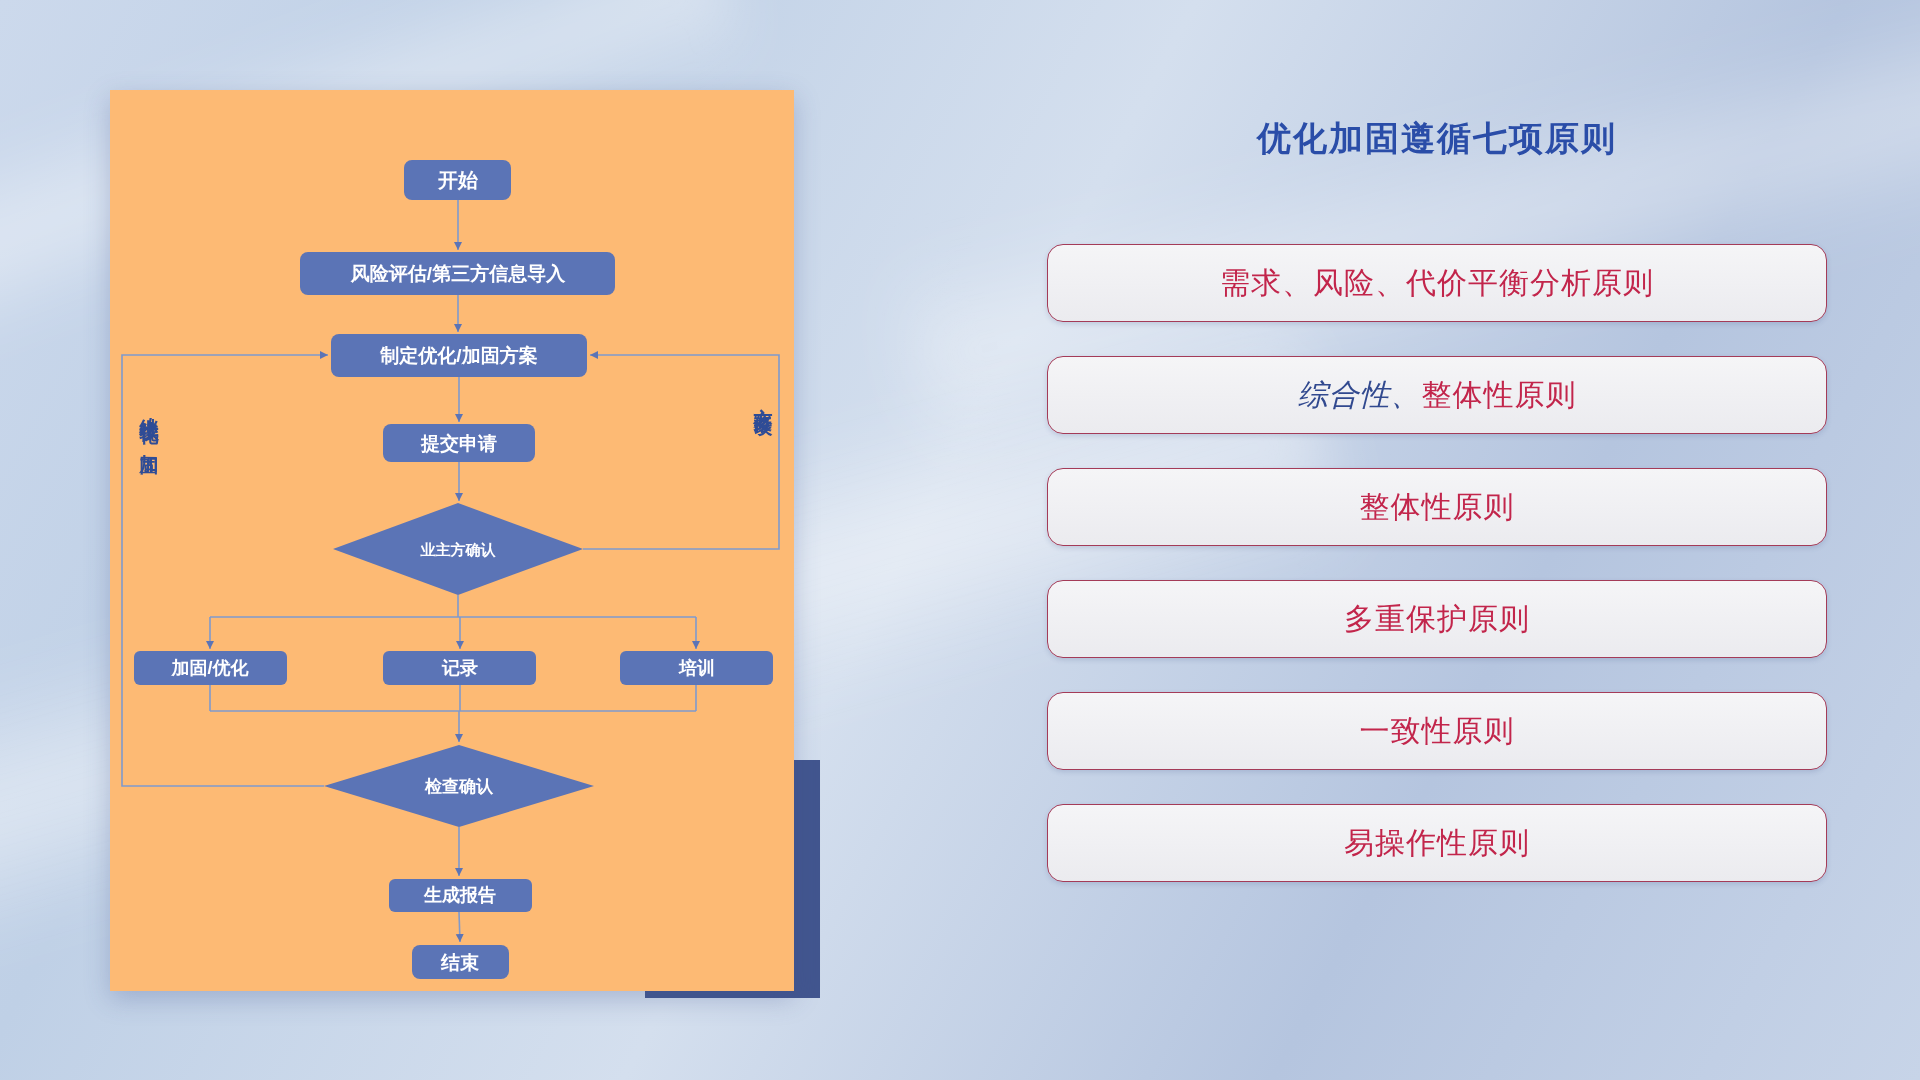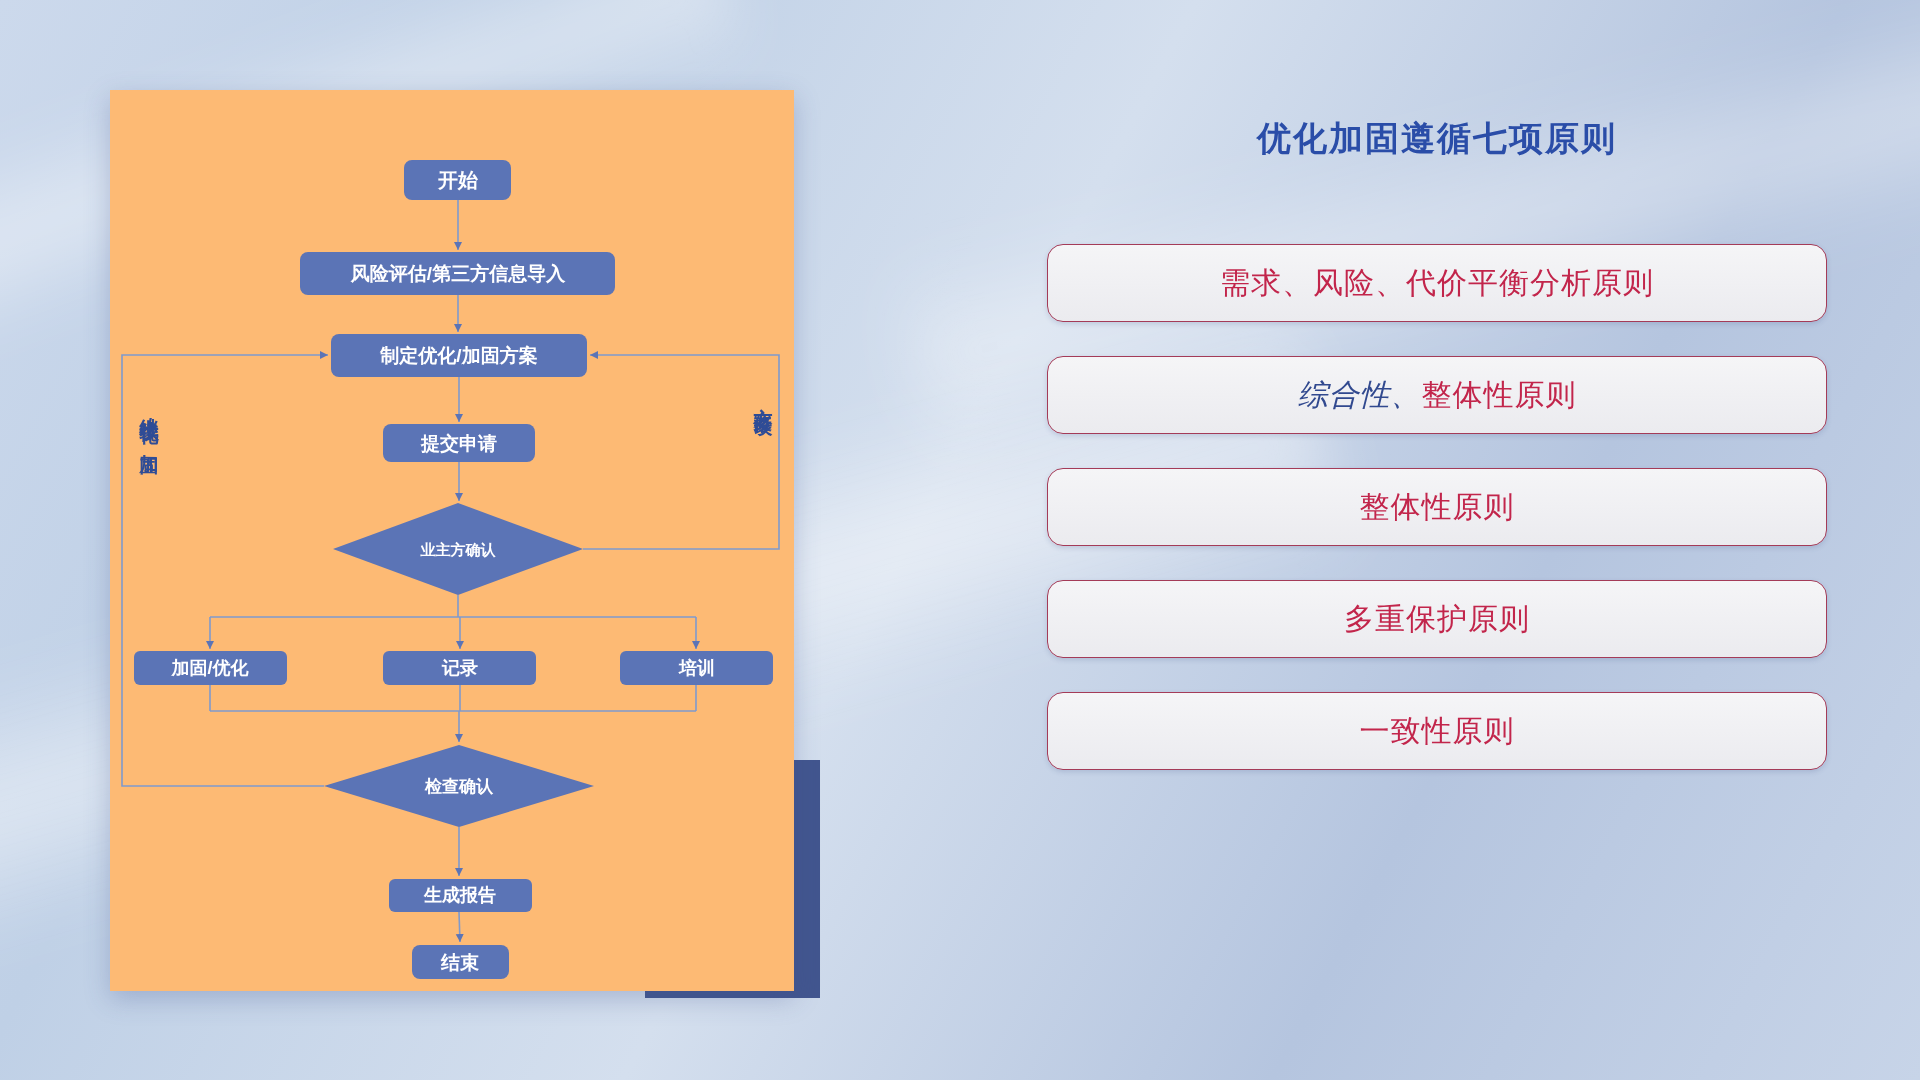--- a/index.html
+++ b/index.html
@@ -160,13 +160,17 @@
     <span></span>
   </div>
   <div class="pbox">
     <span class="p-red">多重保护原则</span>
     <span></span>
   </div>
   <div class="pbox">
     <span class="p-red">一致性原则</span>
     <span></span>
   </div>
+  <div class="pbox">
+    <span class="p-red">易操作性原则</span>
+    <span></span>
+  </div>
 </div>
 
 </body></html>

